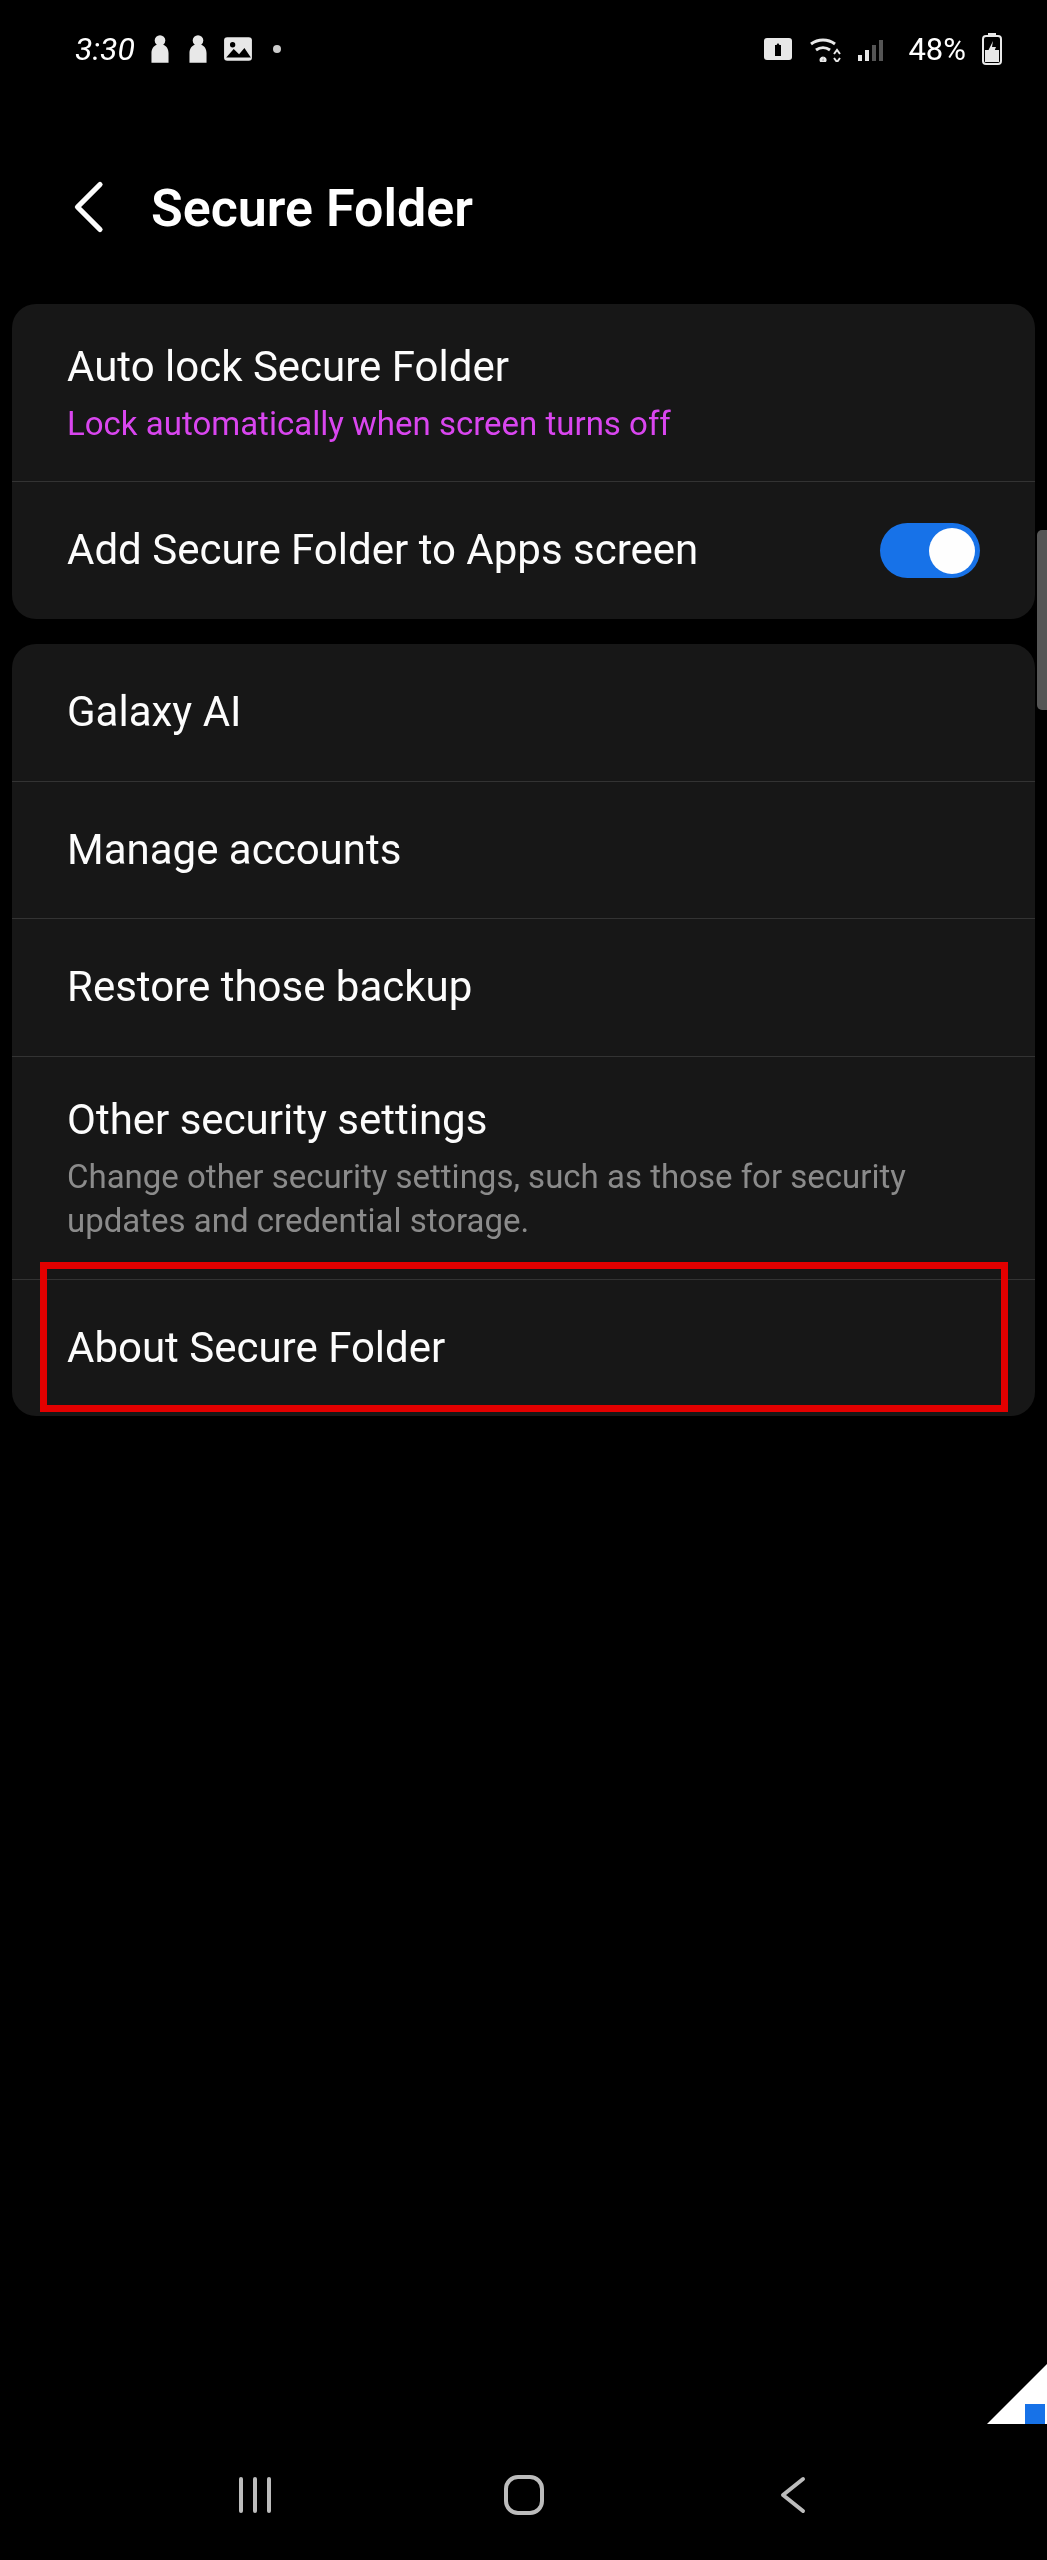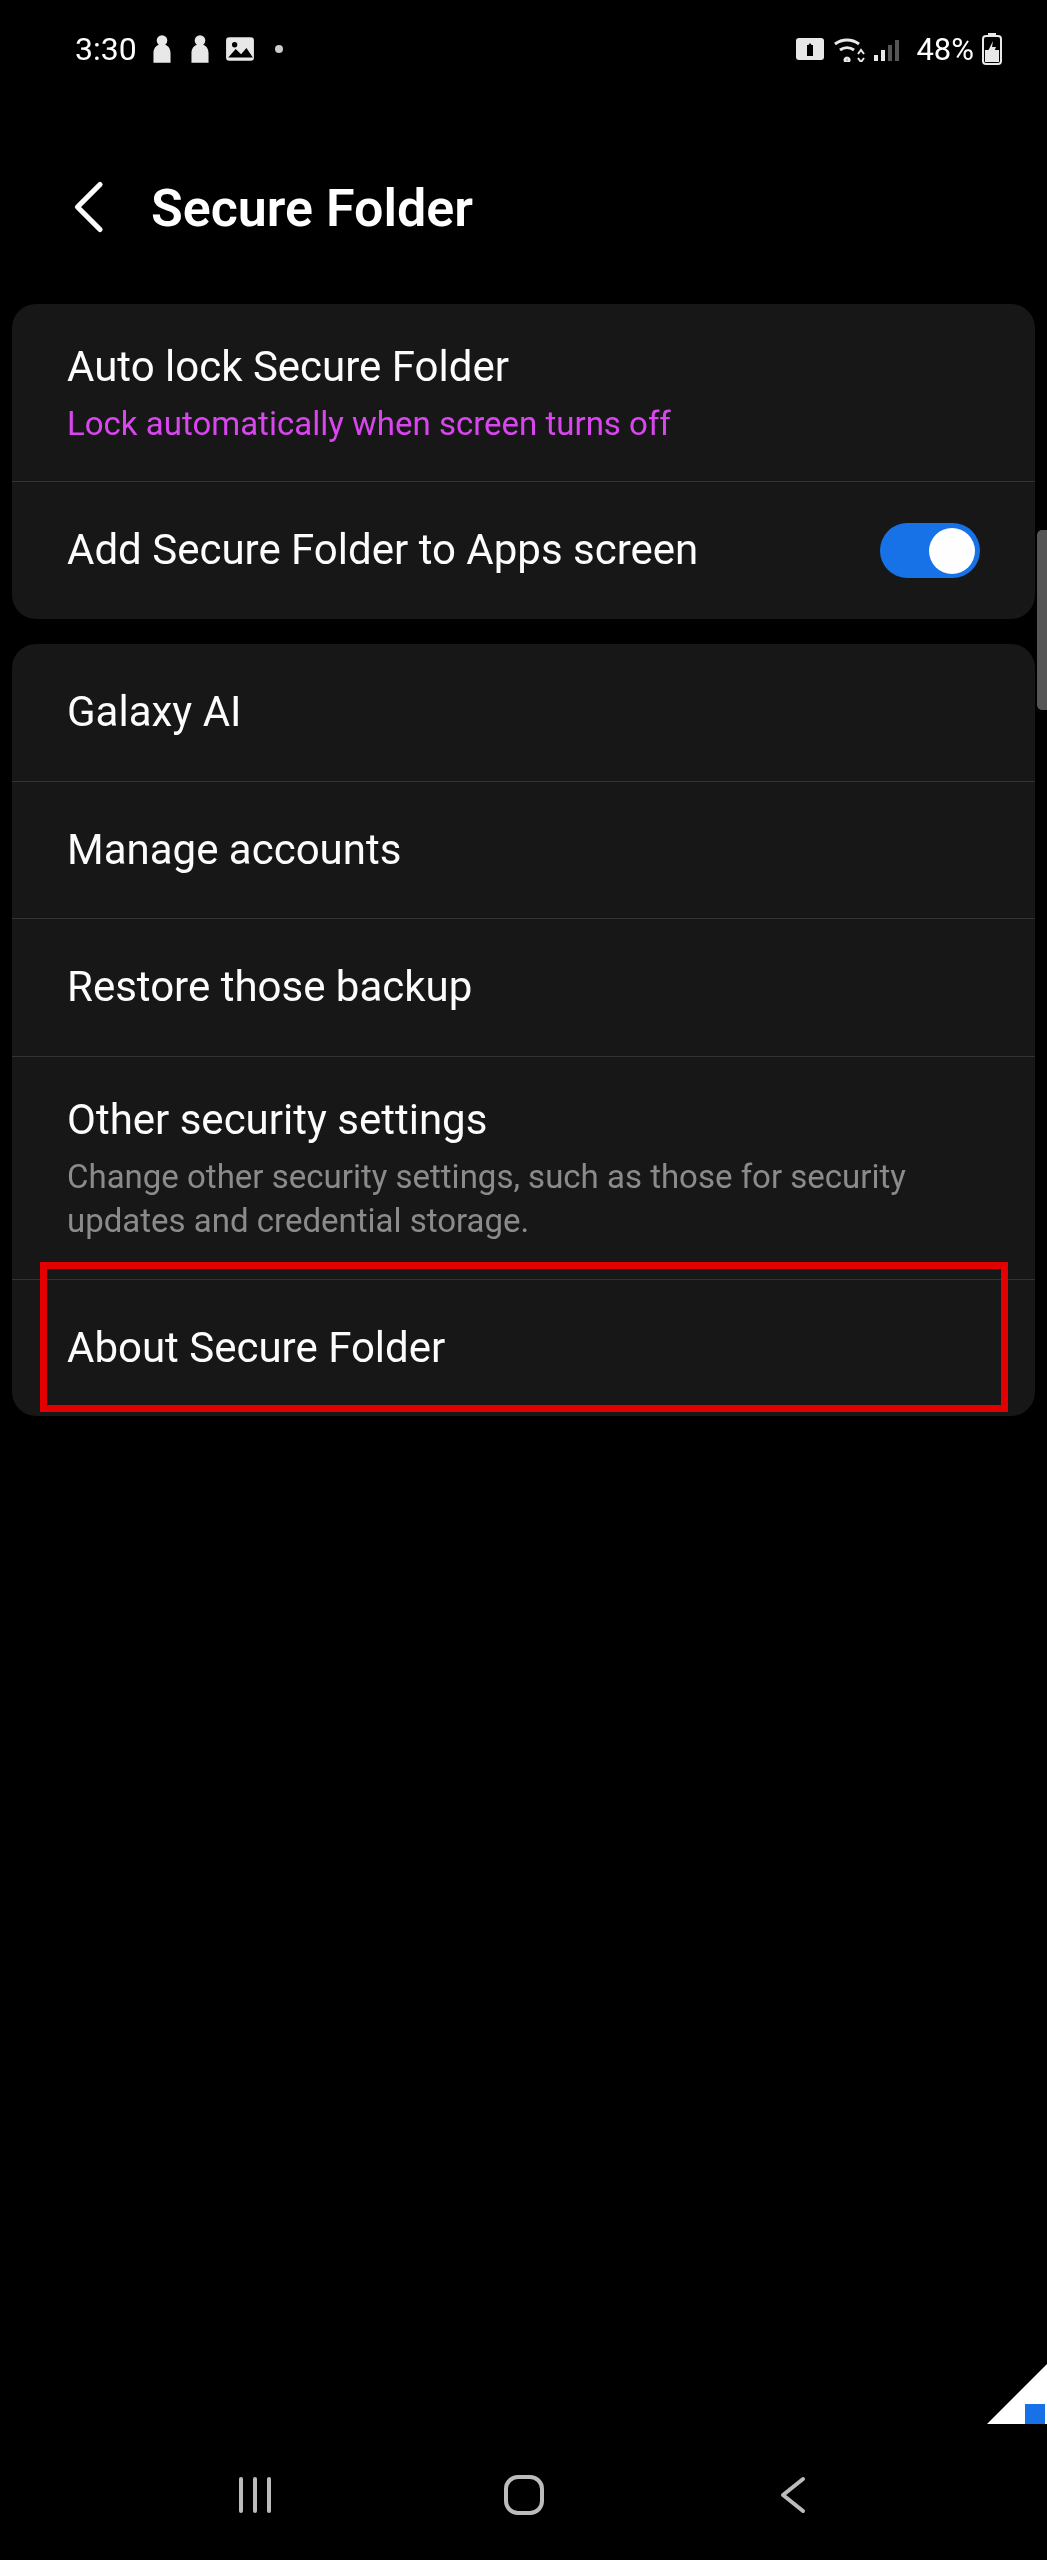--- a/index.html
+++ b/index.html
@@ -23,25 +23,26 @@
     justify-content: space-between;
     align-items: center;
     padding: 30px 45px 20px 75px;
     font-size: 32px;
     font-weight: 400;
   }
   .status-left {
     display: flex;
     align-items: center;
     gap: 12px;
+    font-style: italic;
   }
   .status-right {
     display: flex;
     align-items: center;
-    gap: 8px;
+    gap: 16px;
   }
   .status-icon {
     display: inline-flex;
     align-items: center;
   }
   .person-icon {
     width: 26px;
     height: 32px;
   }
   .gallery-icon {

